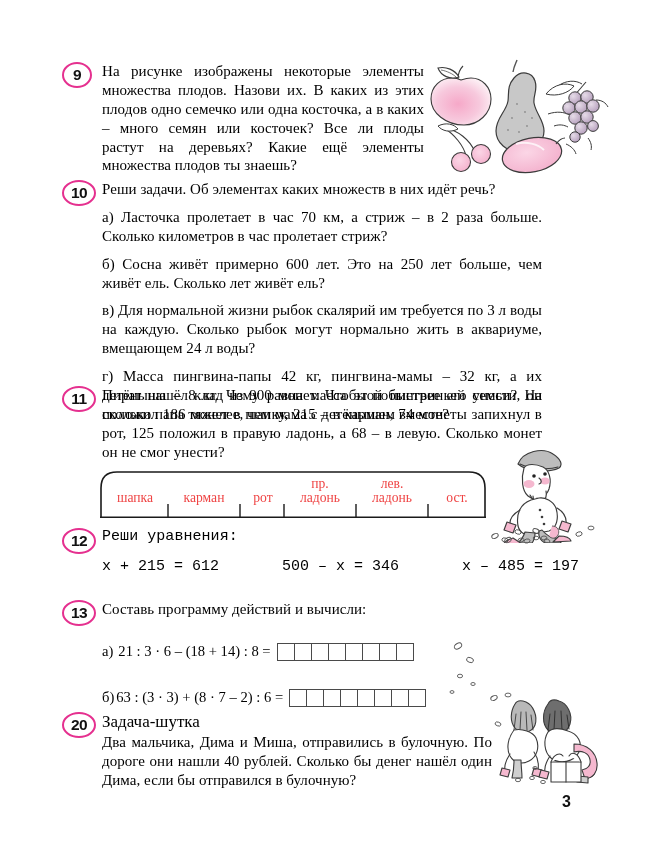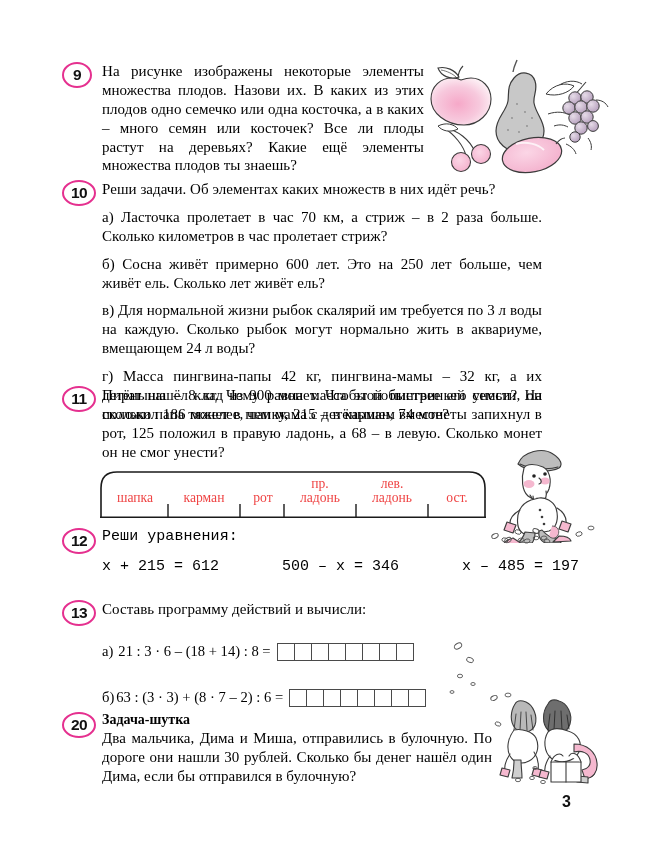--- a/index.html
+++ b/index.html
@@ -156,22 +156,22 @@
     height: 16px;
     border-right: 1.1px solid #4a4a4a;
   }
   .boxes i:last-child { border-right: none; }
 
   
   #task14 { top: 712px; width: 430px; }
   #task14 .body { width: 390px; }
   #task14 .title {
     margin: 0 0 1px 0;
-    font-size: 14px;
-    font-weight: bold;
+    font-size: 17px;
+    font-weight: normal;
   }
 
   
   .boys {
     position: absolute;
     left: 488px;
     top: 690px;
     width: 158px;
     height: 105px;
   }
@@ -448,21 +448,21 @@
       <ellipse cx="20" cy="36" rx="2.6" ry="1.8"></ellipse>
       <ellipse cx="33" cy="44" rx="2.2" ry="1.5"></ellipse>
       <ellipse cx="12" cy="52" rx="2" ry="1.4"></ellipse>
     </g>
   </svg>
 
   <div class="task" id="task14">
     <div class="badge wide">20</div>
     <div class="body">
       <p class="title">Задача-шутка</p>
-      <p class="txt last">Два мальчика, Дима и Миша, отправились в булочную. По дороге они нашли 30 рублей. Сколько бы денег нашёл один Дима, если бы отправился в булочную?</p>
+      <p class="txt last">Два мальчика, Дима и Миша, отправились в булочную. По дороге они нашли 40 рублей. Сколько бы денег нашёл один Дима, если бы отправился в булочную?</p>
     </div>
   </div>
 
   <svg class="boys" viewBox="0 0 158 105">
     <g stroke="#3b3b3b" stroke-width="1.1" fill="none" stroke-linecap="round" stroke-linejoin="round">
 
       <g>
         <path d="M27 14 C22 22 22 32 27 38 C33 45 44 43 47 35 C50 26 45 15 38 12 C33 10 29 10 27 14 z" fill="#b9b9b9"></path>
         <path d="M28 24 l-2 16 M33 22 l-1 18 M38 22 l1 18 M43 25 l2 15" stroke-width="0.9"></path>
         <path d="M26 40 C20 48 18 58 22 66 C26 73 34 75 41 71 C49 67 52 57 48 48 C45 42 34 38 26 40 z" fill="#ffffff"></path>

